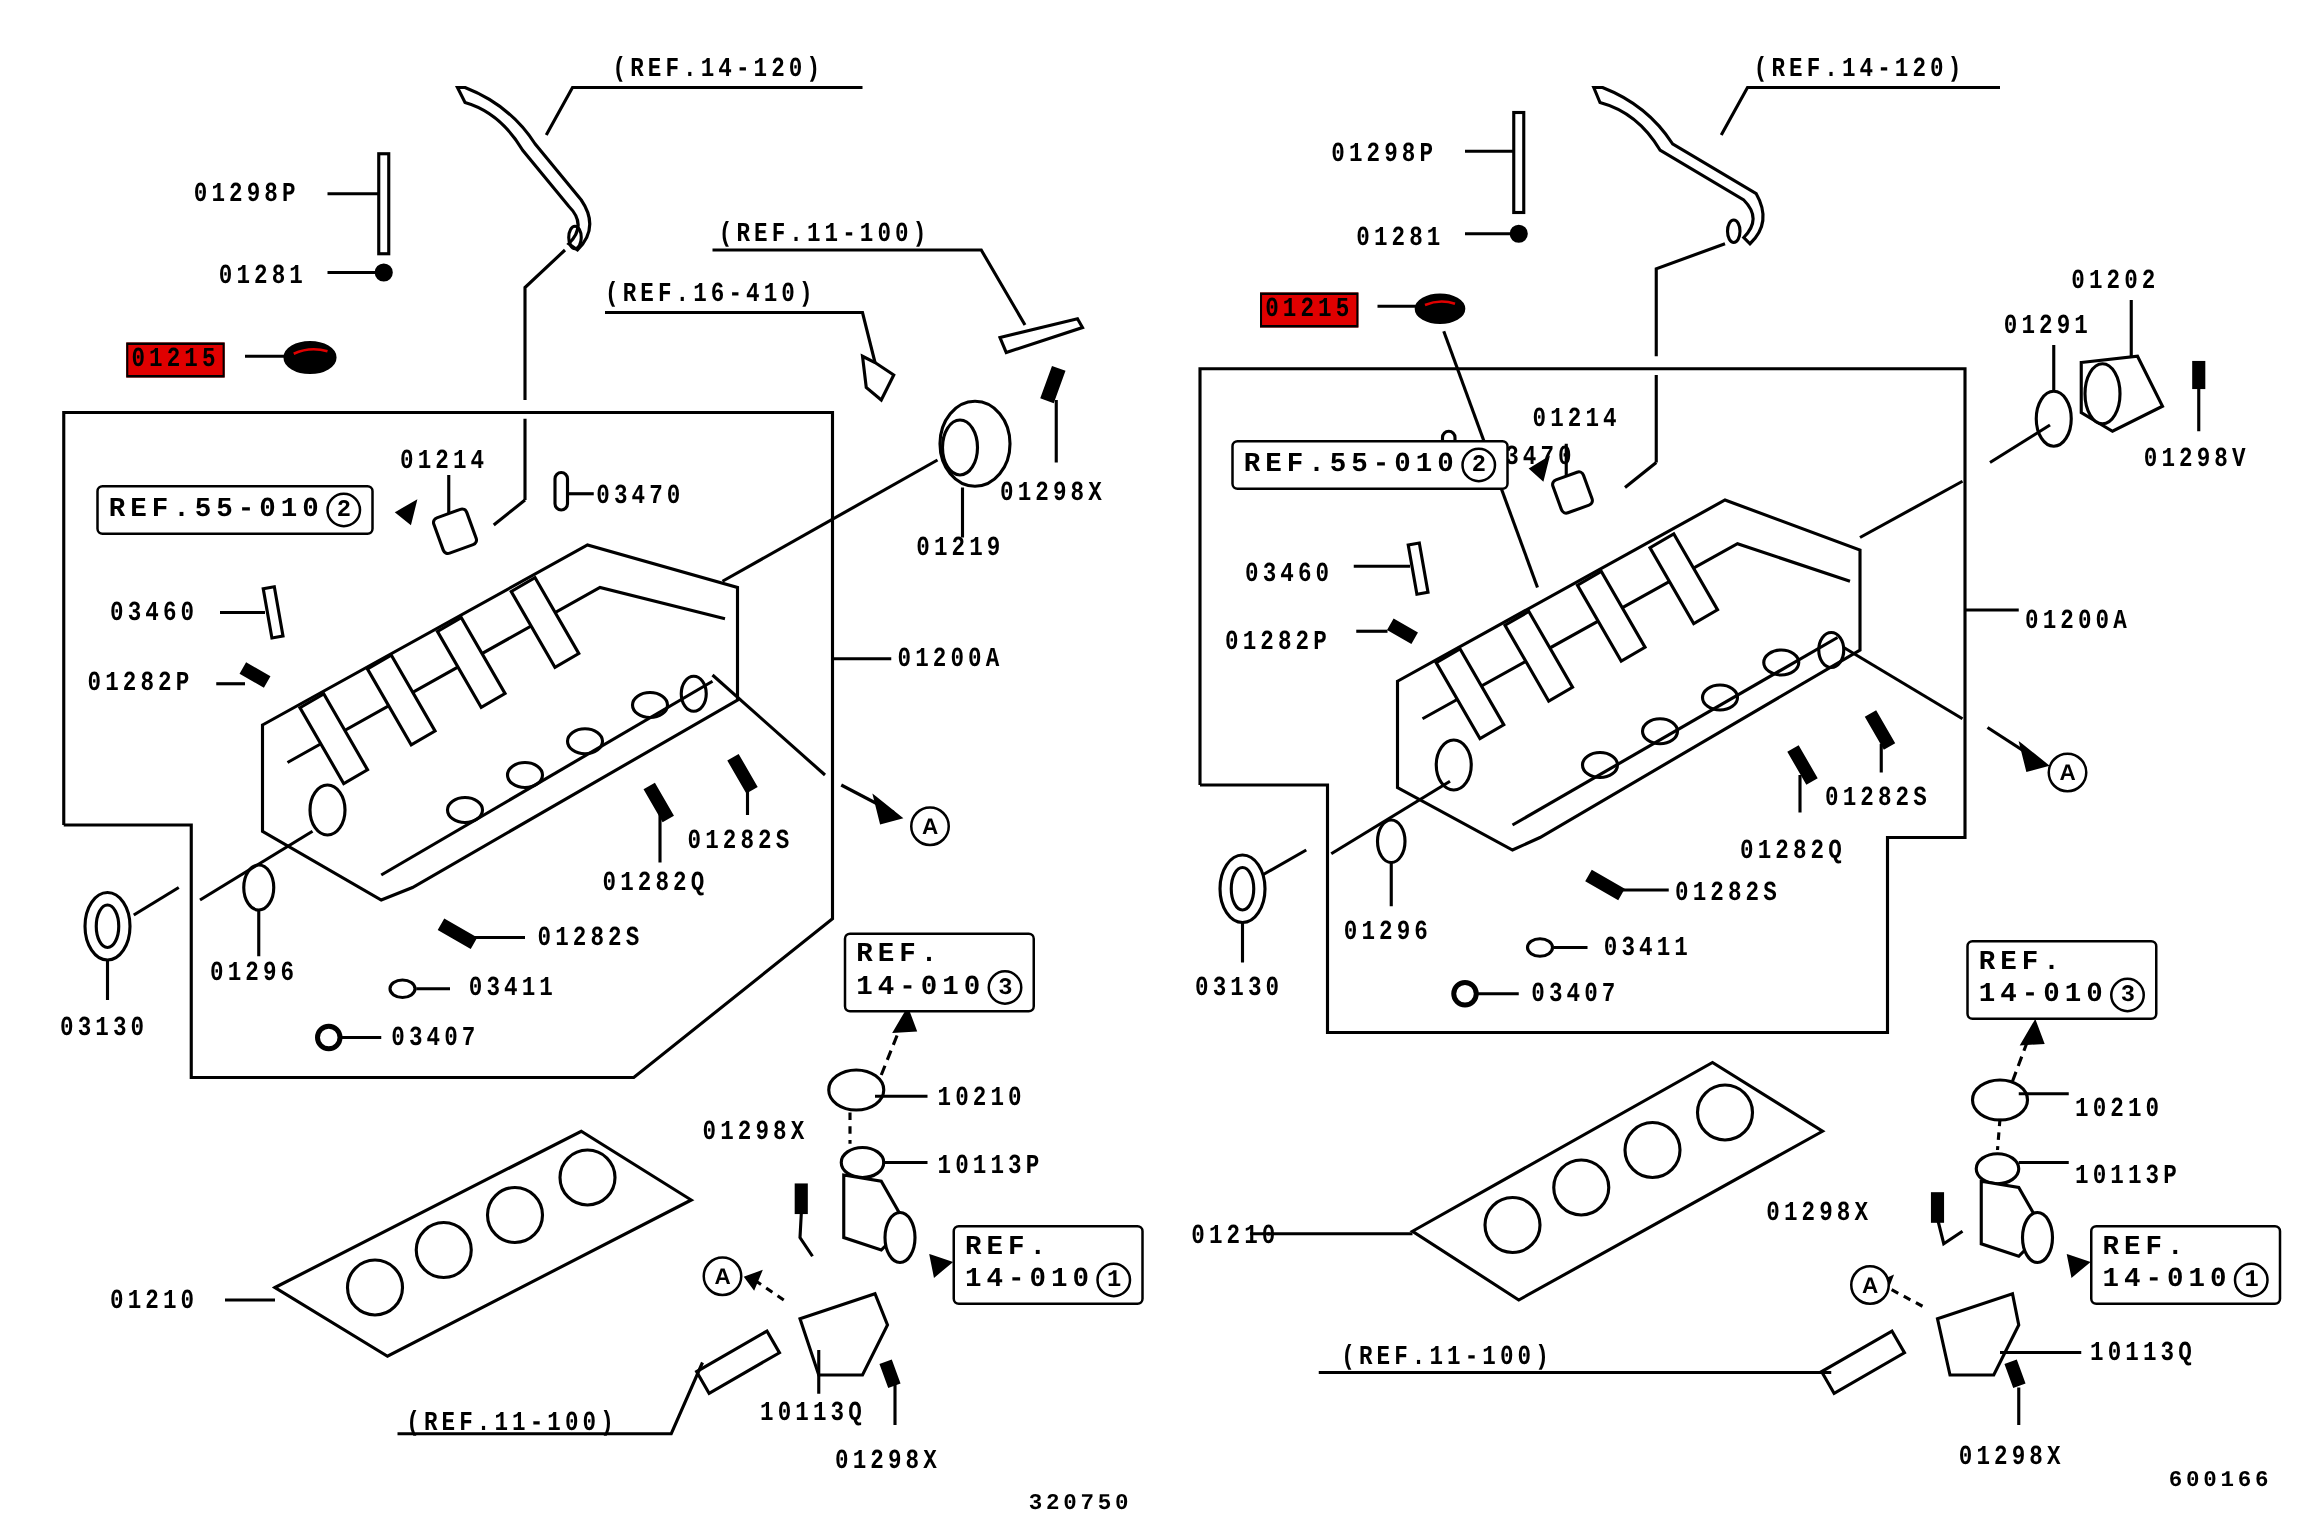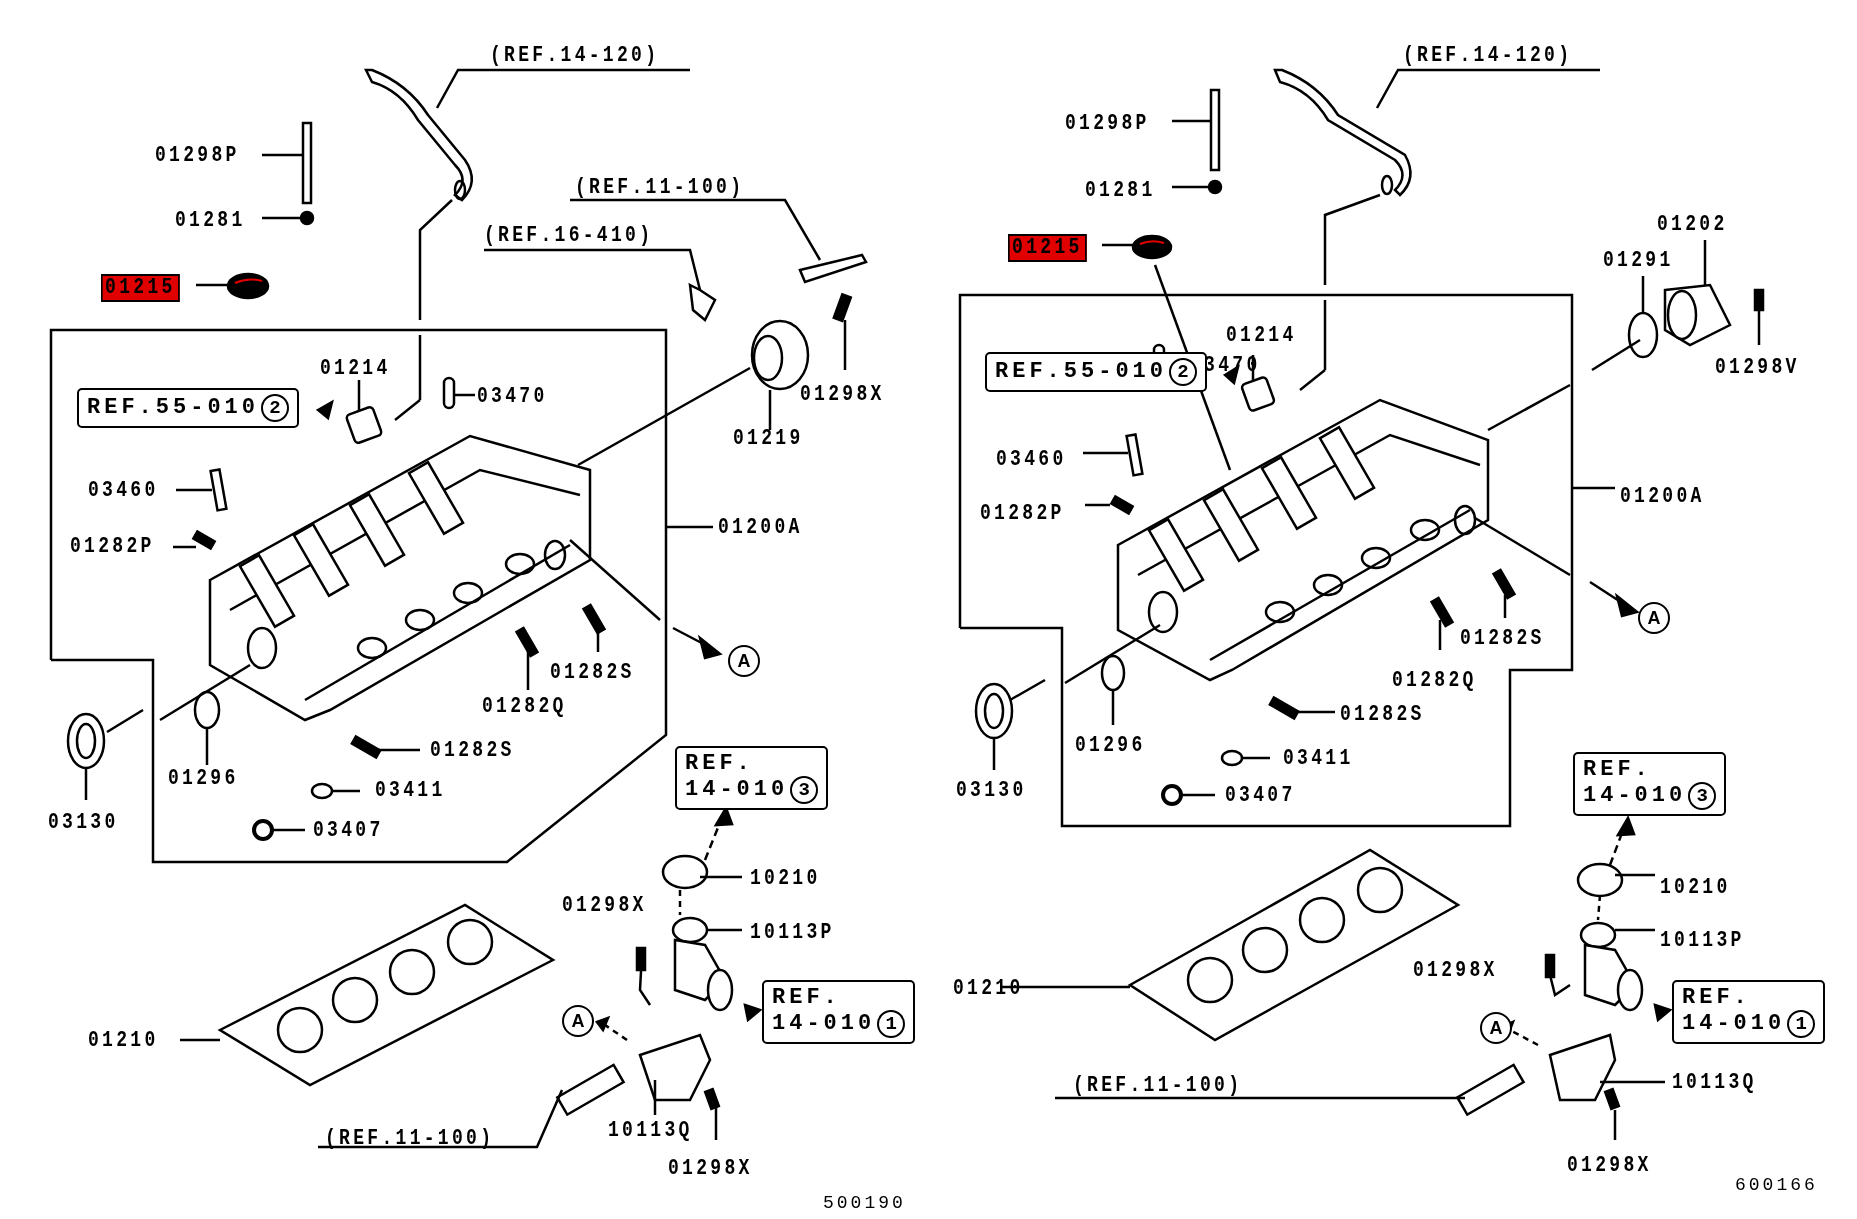--- a/index.html
+++ b/index.html
@@ -2,21 +2,21 @@
 <html><head>
 <meta charset="utf-8">
 <style>
   html,body{margin:0;padding:0;background:#fff;}
   body{width:1857px;height:1219px;position:relative;overflow:hidden;font-family:"Liberation Sans",sans-serif;color:#000;}
   svg.lines{position:absolute;left:0;top:0;width:1857px;height:1219px;}
   .lbl{position:absolute;font-family:"Liberation Mono","DejaVu Sans Mono",monospace;font-size:22px;font-weight:bold;letter-spacing:4px;white-space:nowrap;line-height:1;transform:scaleX(0.82);transform-origin:left top;}
   .hl{background:#e00000;border:2px solid #000;padding:1px 3px;}
   .refbox{position:absolute;border:2px solid #000;border-radius:5px;padding:4px 8px;font-family:"Liberation Mono","DejaVu Sans Mono",monospace;font-size:22px;font-weight:bold;letter-spacing:4px;line-height:1.1;white-space:nowrap;background:#fff;}
   .circ{display:inline-block;width:24px;height:24px;border:2px solid #000;border-radius:50%;text-align:center;line-height:24px;letter-spacing:0;font-size:19px;margin-left:2px;}
-  .diag-id{position:absolute;font-family:"Liberation Mono",monospace;font-size:18px;font-weight:normal;letter-spacing:3px;}
+  .diag-id{position:absolute;font-family:"Liberation Mono",monospace;font-size:18px;font-weight:bold;letter-spacing:3px;}
   .circA{position:absolute;width:28px;height:28px;border:2px solid #000;border-radius:50%;text-align:center;line-height:28px;font-family:"Liberation Sans",sans-serif;font-size:18px;font-weight:bold;background:#fff;}
 </style>
 </head>
 <body>
 
 <svg class="lines" viewBox="0 0 1857 1219" xmlns="http://www.w3.org/2000/svg" fill="none" stroke="#000" stroke-width="2.5">
 
   <g>
 
     <polyline points="51,660 51,330 666,330 666,735 507,862 153,862 153,660 51,660"></polyline>
@@ -276,21 +276,21 @@
   <span class="lbl" style="left:750px;top:922px">10113P</span>
   <div class="refbox" style="left:762px;top:980px">
     <div>REF.</div>
     <div><span>14-010</span><span class="circ">1</span></div>
   </div>
   <span class="lbl" style="left:88px;top:1030px">01210</span>
   <div class="circA" style="left:562px;top:1005px">A</div>
   <span class="lbl" style="left:608px;top:1120px">10113Q</span>
   <span class="lbl" style="left:325px;top:1128px">(REF.11-100)</span>
   <span class="lbl" style="left:668px;top:1158px">01298X</span>
-  <span class="diag-id" style="left:823px;top:1193px">500190</span>
+  <span class="diag-id" style="left:823px;top:1193px">320750</span>
 </div>
 
 <div>
   <span class="lbl" style="left:1403px;top:45px">(REF.14-120)</span>
   <span class="lbl" style="left:1065px;top:113px">01298P</span>
   <span class="lbl" style="left:1085px;top:180px">01281</span>
   <span class="lbl hl" style="left: 1008px; top: 234px; background: rgb(224, 0, 0);">01215</span>
   <span class="lbl" style="left:1226px;top:325px">01214</span>
   <span class="lbl" style="left:1190px;top:355px">03470</span>
   <span class="lbl" style="left:1657px;top:214px">01202</span>

